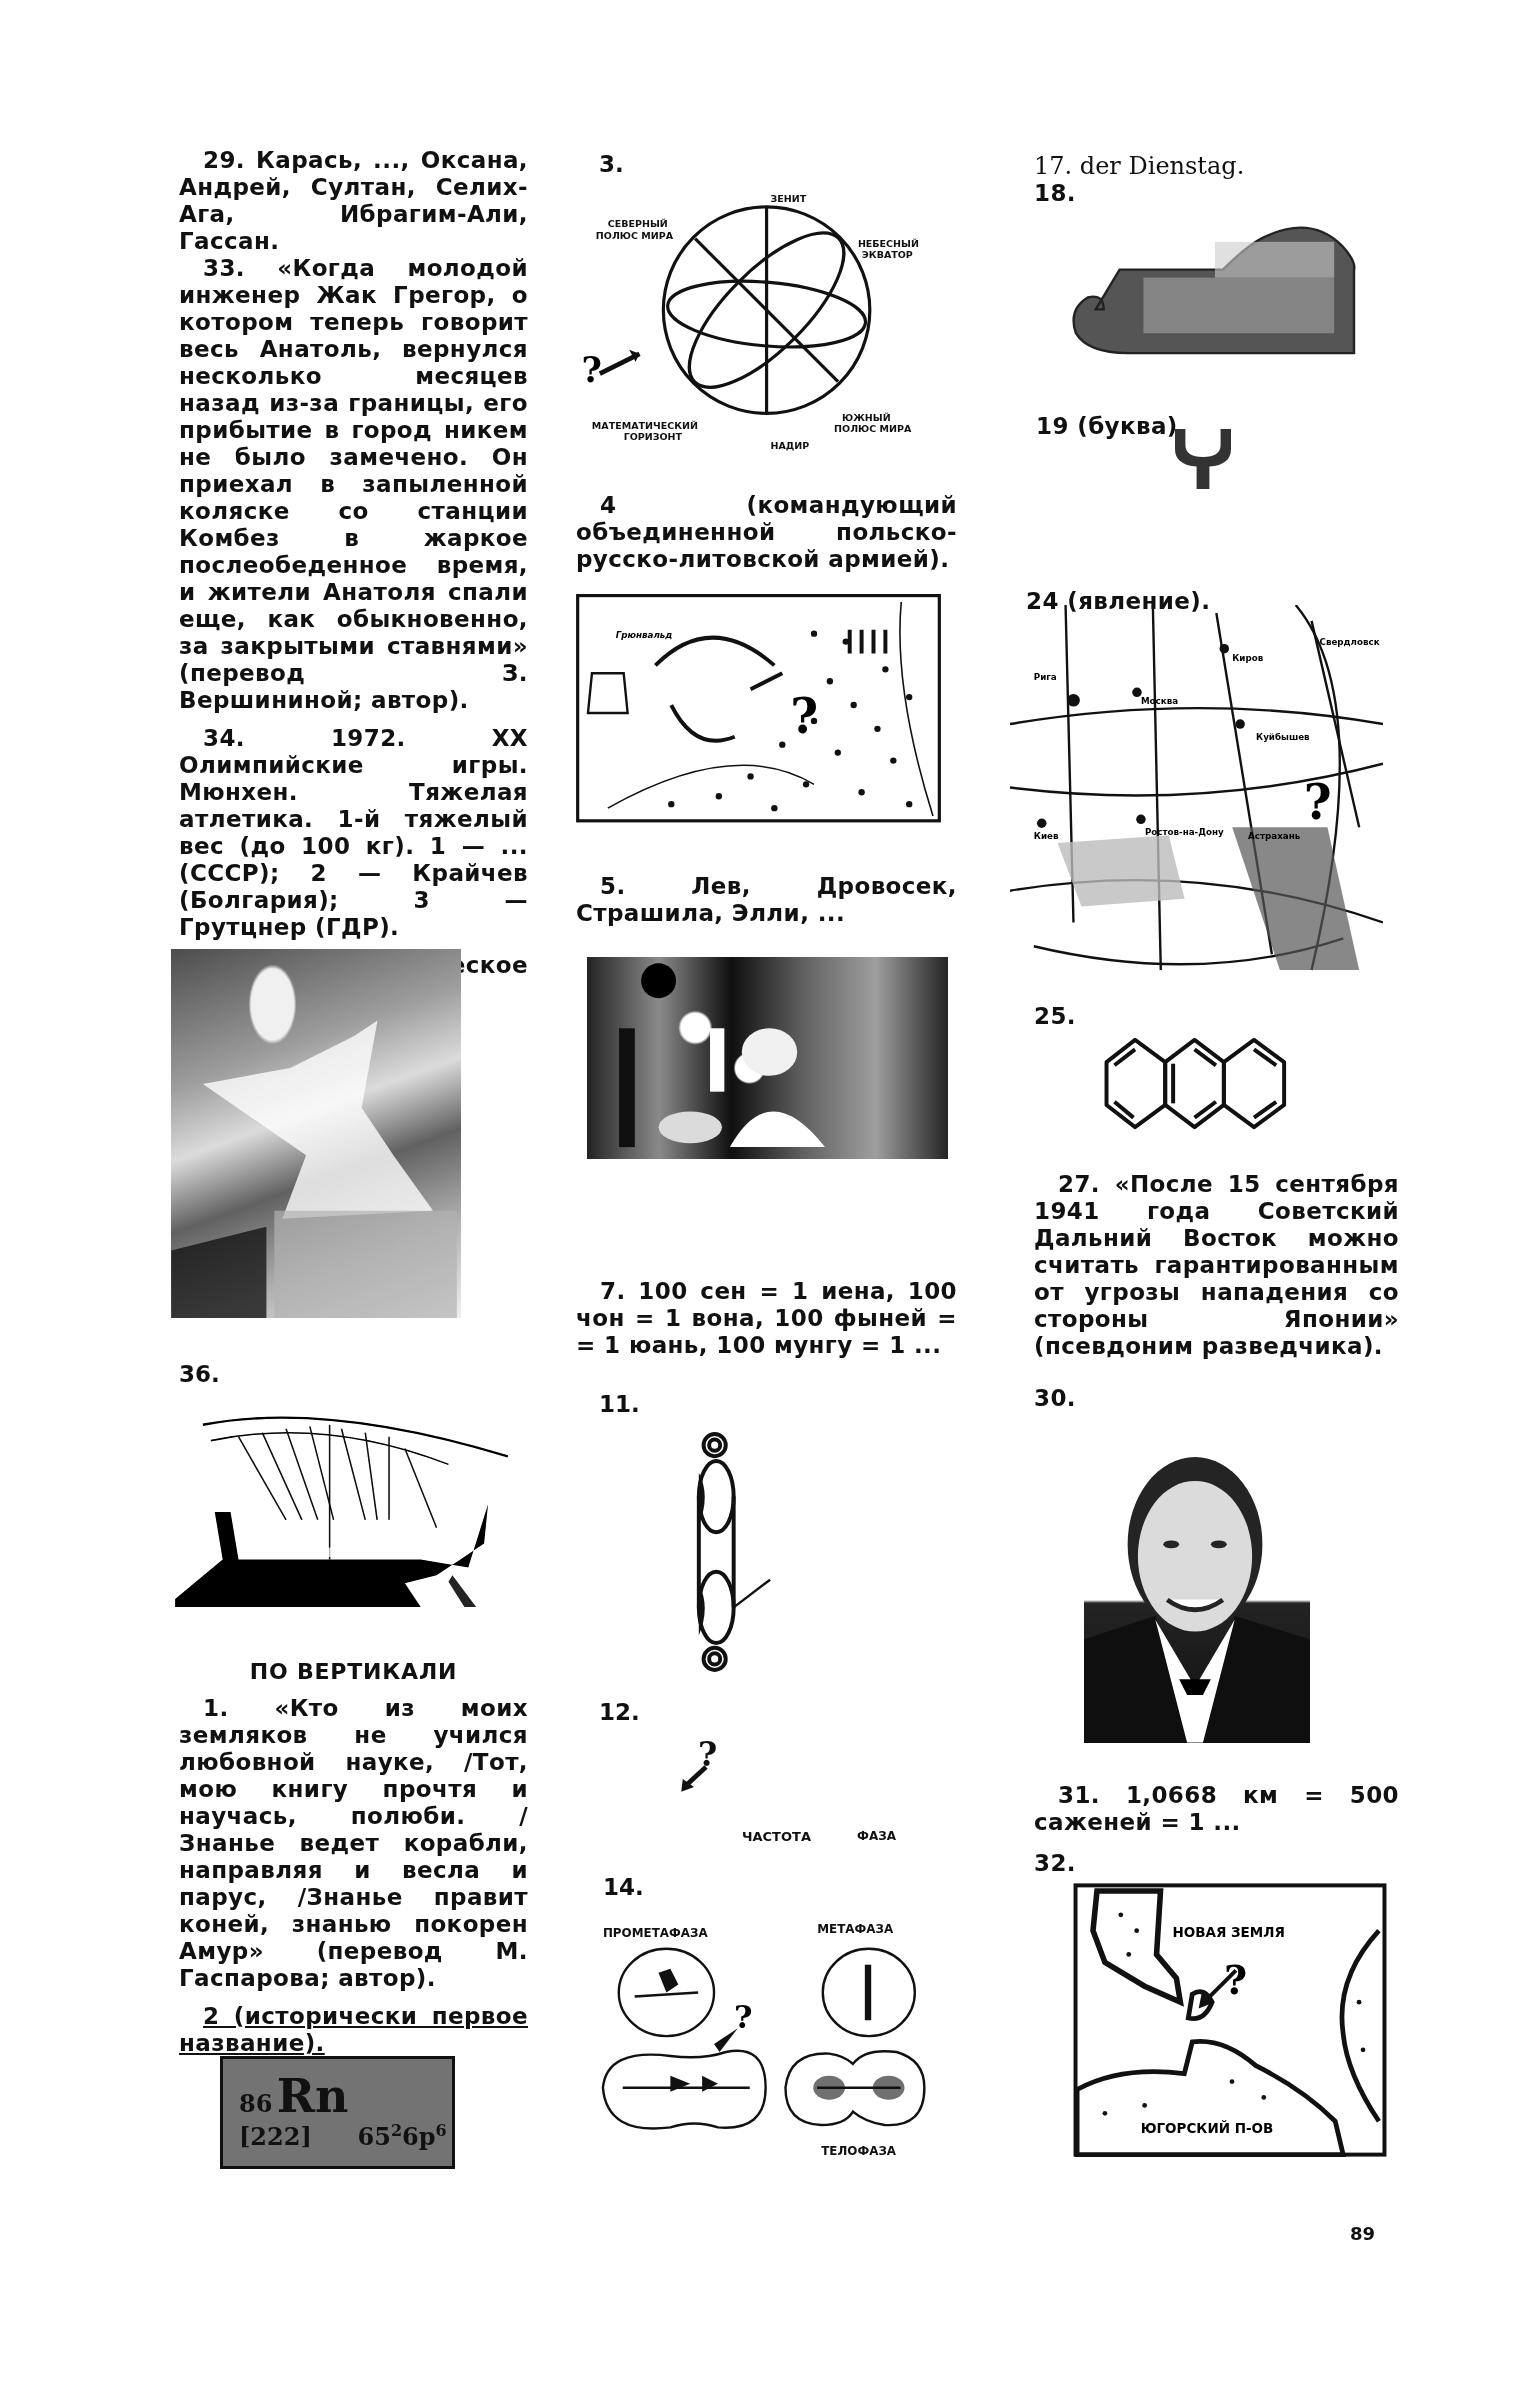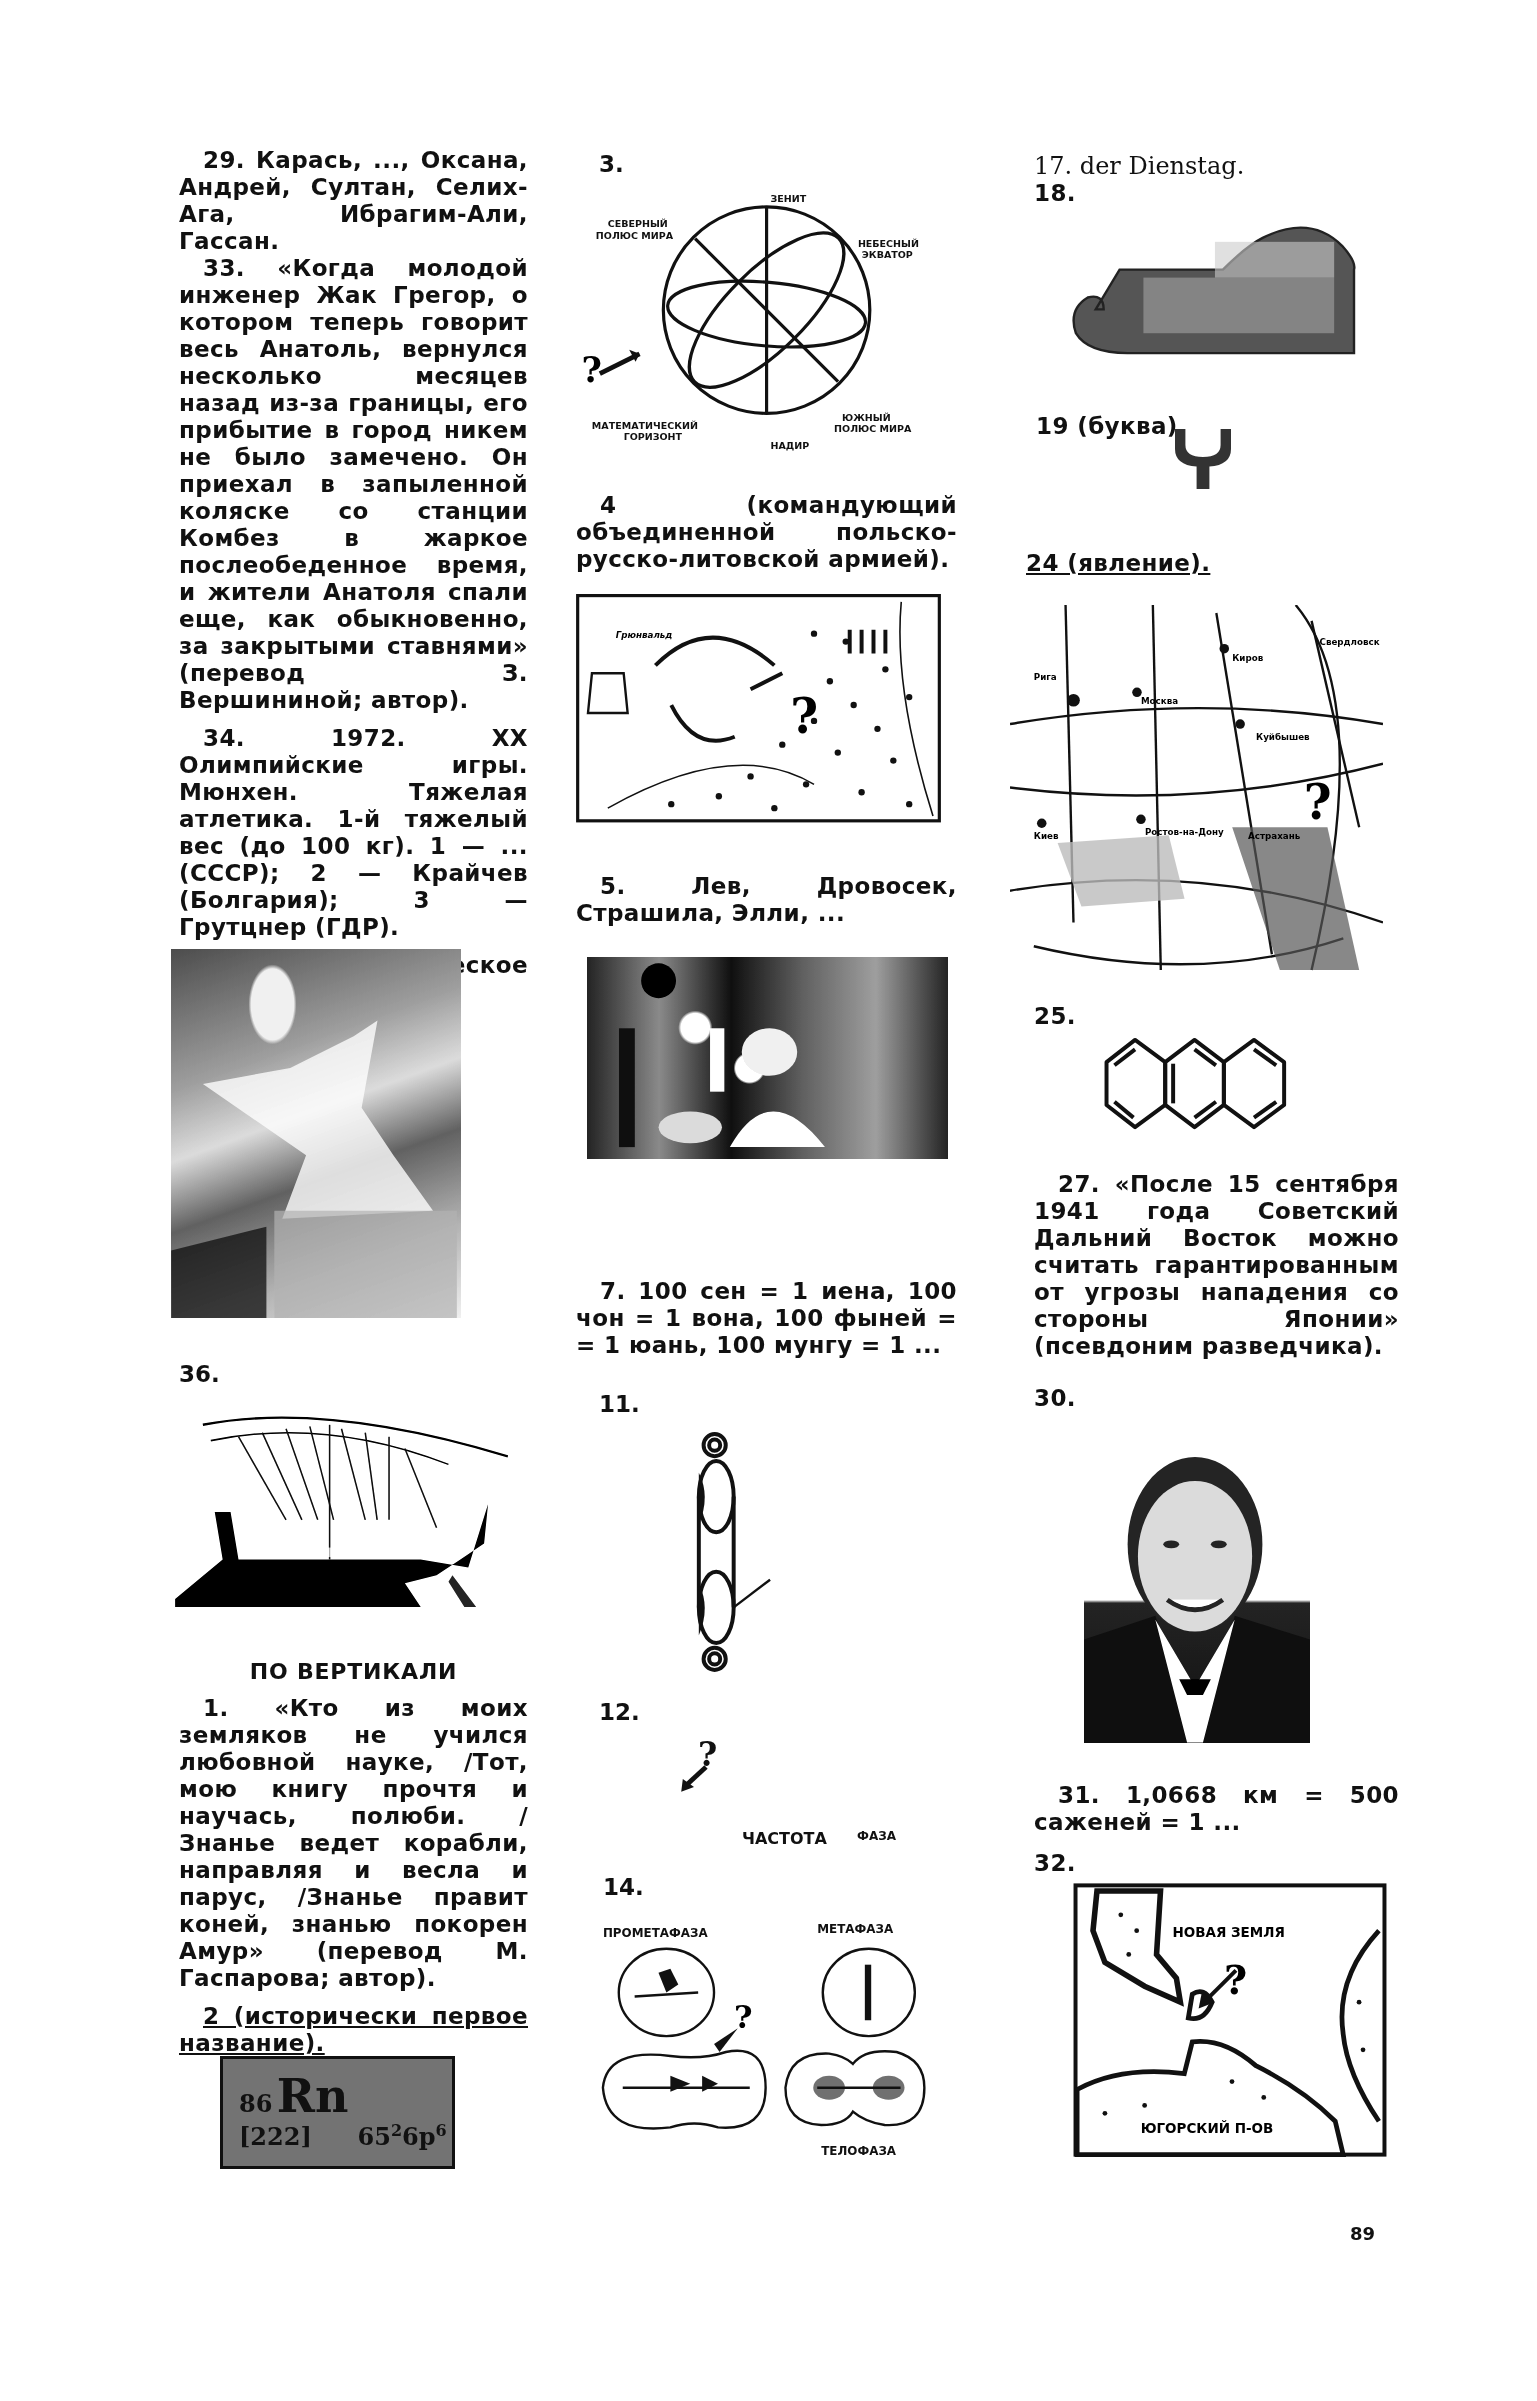--- a/index.html
+++ b/index.html
@@ -194,21 +194,21 @@
   <path d="M20 200 Q35 230 20 265 Z" fill="#111"></path>
 </svg>
 
 <div class="num" style="left:599px; top:1699px;">12.</div>
 <div class="fig" style="left:591px; top:1735px; width:397px; height:111px;">
   <span style="position:absolute; left:107px; top:0; font-family:'DejaVu Serif',serif; font-weight:bold; font-size:33px;">?</span>
   <svg style="position:absolute; left:87px; top:28px;" width="32" height="32" viewBox="0 0 40 40">
     <path d="M35 5 L10 28" stroke="#111" stroke-width="6"></path>
       <path d="M4 36 L6 20 L20 30 Z" fill="#111"></path>
   </svg>
-  <span style="position:absolute; left:151px; top:94px; font-size:16px; font-weight:900;">ЧАСТОТА</span>
+  <span style="position:absolute; left:151px; top:94px; font-size:13px; font-weight:900;">ЧАСТОТА</span>
   <span style="position:absolute; left:266px; top:94px; font-size:12px; font-weight:900;">ФАЗА</span>
 </div>
 
 <div class="num" style="left:603px; top:1874px;">14.</div>
 <svg class="fig" style="left:591px; top:1917px;" width="381" height="270" viewBox="0 0 480 340">
   <text class="lbl" x="15" y="25" font-size="15" style="font-size:15px;">ПРОМЕТАФАЗА</text>
   <text class="lbl" x="285" y="20" style="font-size:15px;">МЕТАФАЗА</text>
   <g fill="none" stroke="#111" stroke-width="3">
     <ellipse cx="95" cy="95" rx="60" ry="55"></ellipse>
     <ellipse cx="350" cy="95" rx="58" ry="55"></ellipse>
@@ -244,21 +244,21 @@
   <rect x="200" y="35" width="150" height="45" fill="#ccc" opacity="0.6"></rect>
 </svg>
 
 <div class="p" style="position:absolute; left:1036px; top:413px;">19 (буква).</div>
 <div style="position:absolute; left:1171px; top:425px; width:64px; height:64px;">
   <svg width="64" height="64" viewBox="0 0 80 80">
     <path d="M5 5 L18 5 L18 25 Q18 40 40 40 Q62 40 62 25 L62 5 L75 5 L75 30 Q75 50 48 52 L48 80 L32 80 L32 52 Q5 50 5 30 Z" fill="#333"></path>
   </svg>
 </div>
 
-<div class="p" style="position:absolute; left:1026px; top:550px;text-decoration:underline;">24 (явление).</div>
+<div class="p" style="position:absolute; left:1026px; top:588px;">24 (явление).</div>
 
 <svg class="fig" style="left:1010px; top:605px;" width="373" height="373" viewBox="0 0 470 470">
   <g fill="none" stroke="#111" stroke-width="3">
     <path d="M0 150 Q240 110 470 150"></path>
     <path d="M0 230 Q240 260 470 200"></path>
     <path d="M0 360 Q240 320 470 400"></path>
     <path d="M70 0 L80 400"></path>
     <path d="M180 0 L190 460"></path>
     <path d="M260 10 L330 440"></path>
     <path d="M380 20 L440 280"></path>

